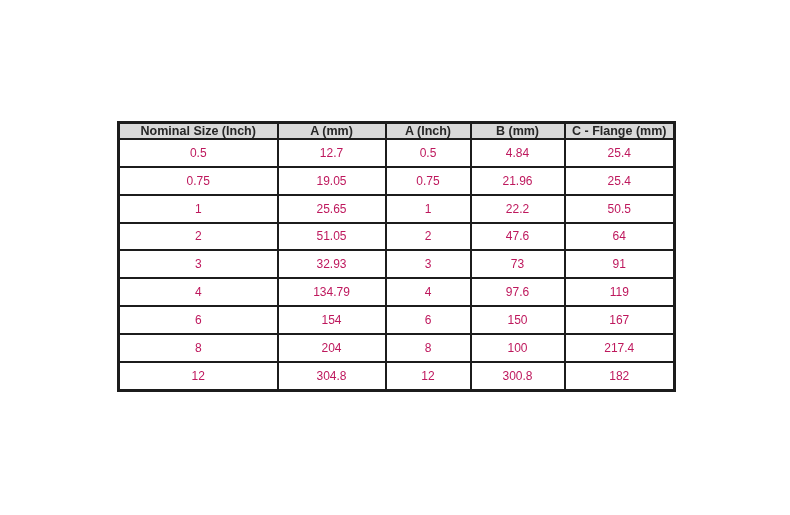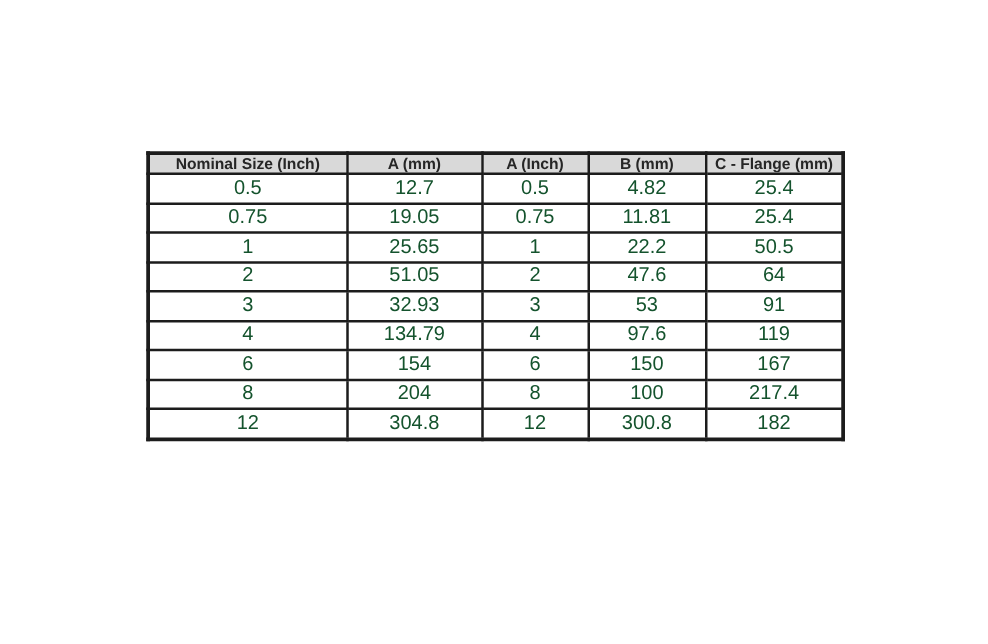--- a/index.html
+++ b/index.html
@@ -13,21 +13,21 @@
     height: 515px;
     background: #ffffff;
     overflow: hidden;
     font-family: "Liberation Sans", sans-serif;
   }
   table.spec-table {
     position: absolute;
     left: 117px;
     top: 121px;
     width: 556px;
-    height: 232px;
+    height: 271px;
     border-collapse: collapse;
     table-layout: fixed;
     border: 3px solid #1c1c1c;
   }
   table.spec-table th,
   table.spec-table td {
     border: 2px solid #1c1c1c;
     text-align: center;
     vertical-align: middle;
     padding: 0;
@@ -36,22 +36,22 @@
   }
   table.spec-table th {
     background: #d9d9d9;
     font-weight: bold;
     font-size: 12.5px;
     color: #262626;
   }
   table.spec-table td {
     background: #ffffff;
     font-weight: normal;
-    font-size: 16px;
-    color: #14532d;
+    font-size: 12px;
+    color: #be185d;
     text-align: center;
   }
 </style>
 </head>
 <body>
 
 <div class="canvas">
   <table class="spec-table">
     <colgroup>
       <col style="width:159px">
@@ -67,49 +67,49 @@
           <th>A (Inch)</th>
           <th>B (mm)</th>
           <th>C - Flange (mm)</th>
         </tr>
     </thead>
     <tbody>
         <tr>
           <td>0.5</td>
           <td>12.7</td>
           <td>0.5</td>
-          <td>4.82</td>
+          <td>4.84</td>
           <td>25.4</td>
         </tr>
         <tr>
           <td>0.75</td>
           <td>19.05</td>
           <td>0.75</td>
-          <td>11.81</td>
+          <td>21.96</td>
           <td>25.4</td>
         </tr>
         <tr>
           <td>1</td>
           <td>25.65</td>
           <td>1</td>
           <td>22.2</td>
           <td>50.5</td>
         </tr>
         <tr>
           <td>2</td>
           <td>51.05</td>
           <td>2</td>
           <td>47.6</td>
           <td>64</td>
         </tr>
         <tr>
           <td>3</td>
           <td>32.93</td>
           <td>3</td>
-          <td>53</td>
+          <td>73</td>
           <td>91</td>
         </tr>
         <tr>
           <td>4</td>
           <td>134.79</td>
           <td>4</td>
           <td>97.6</td>
           <td>119</td>
         </tr>
         <tr>

